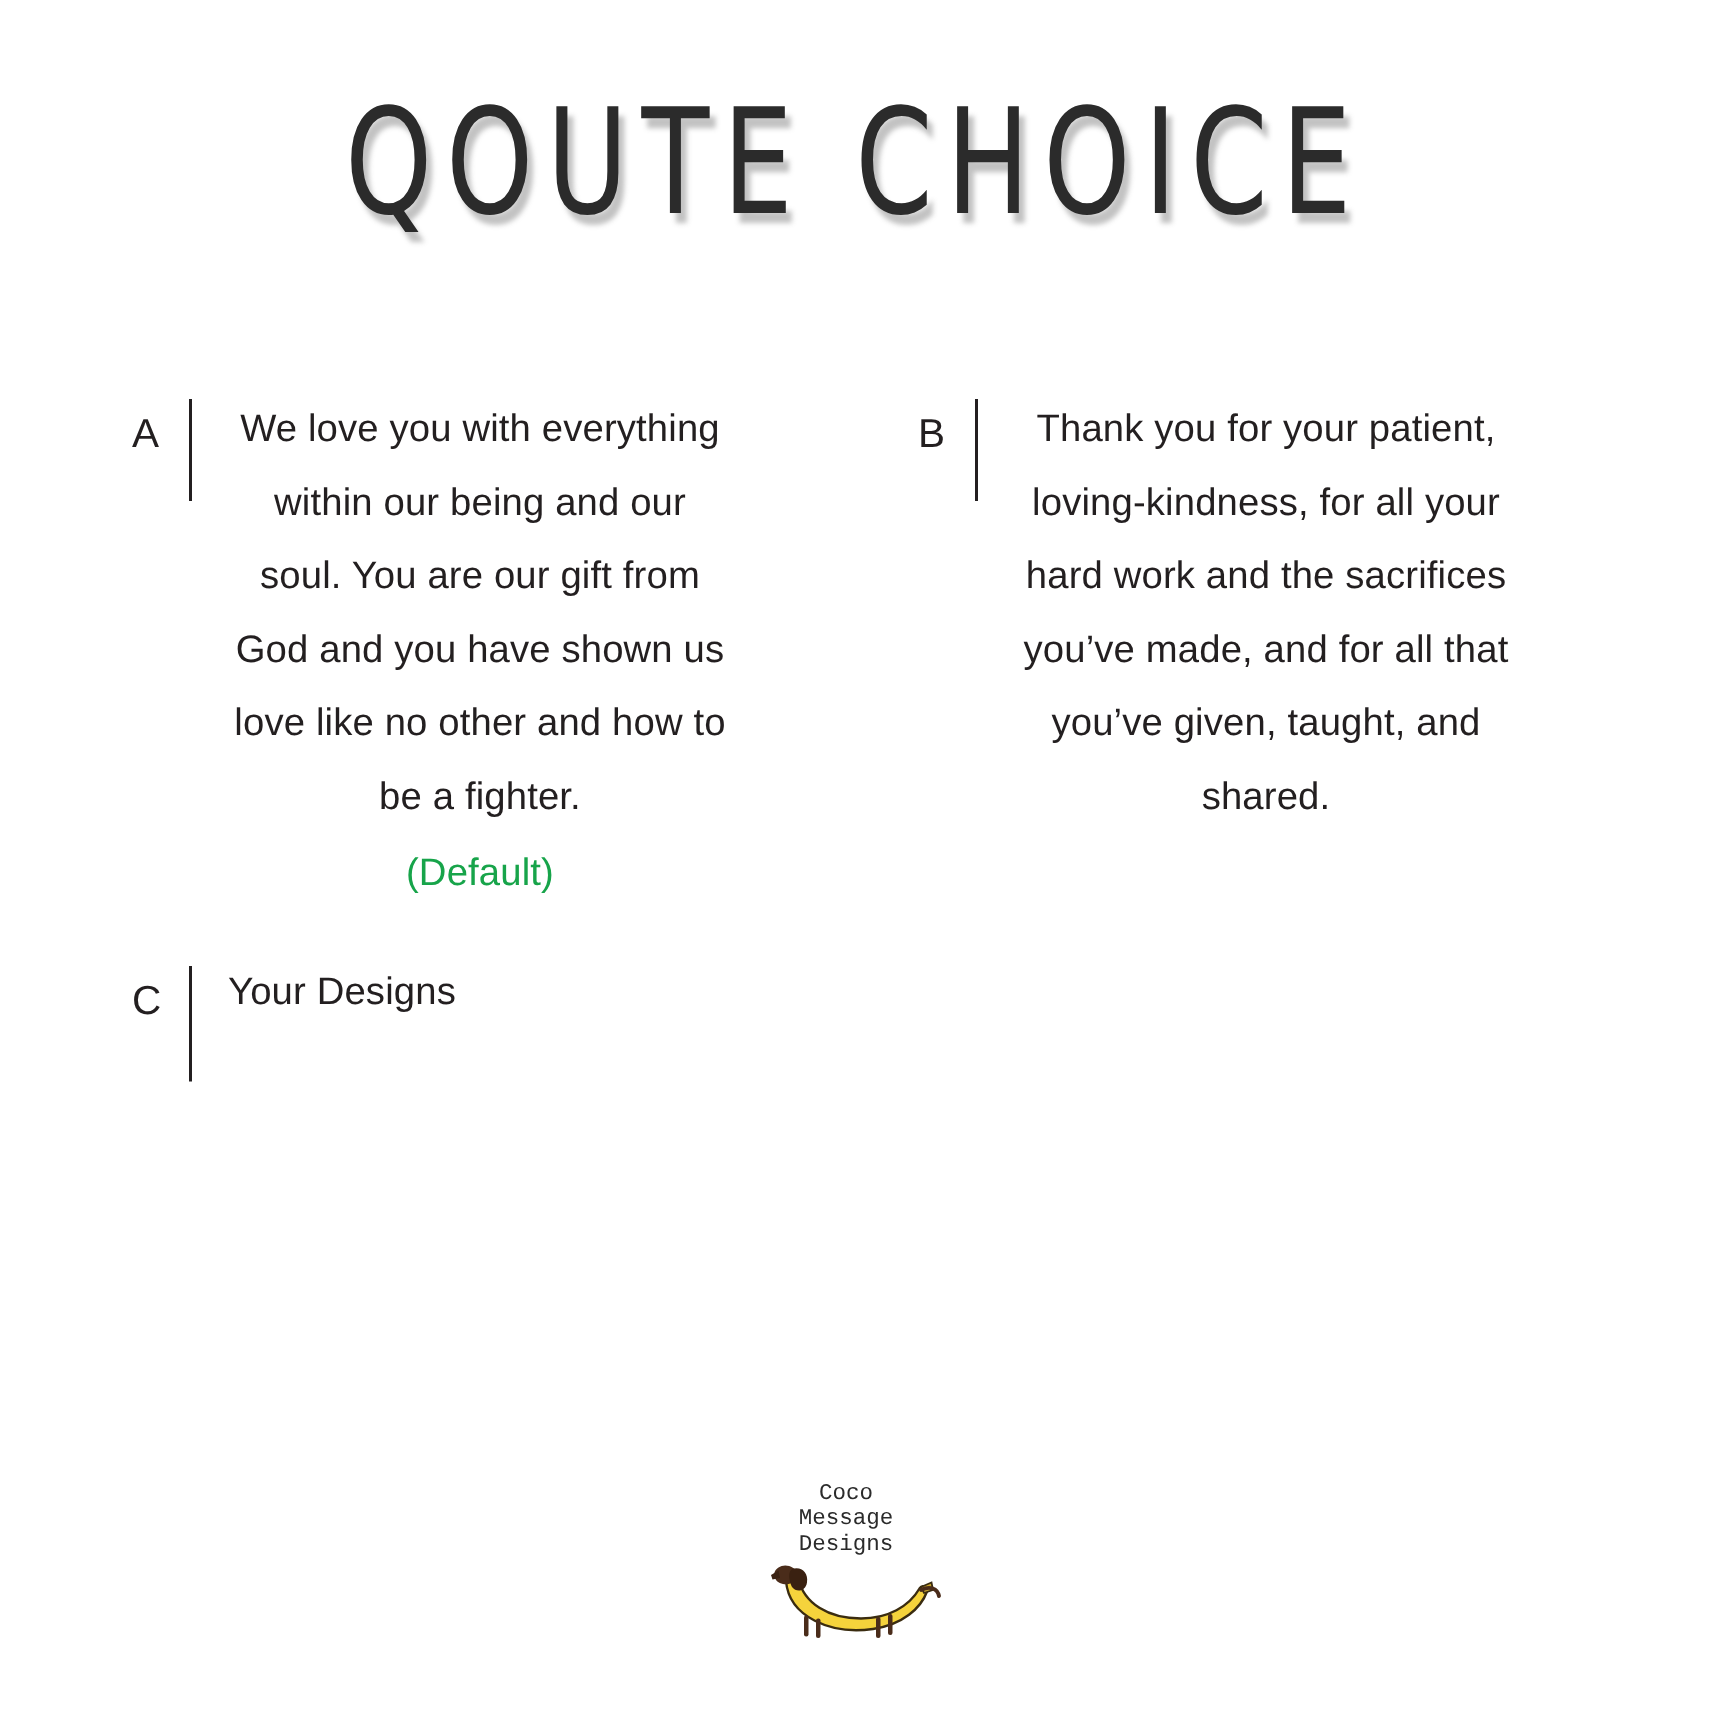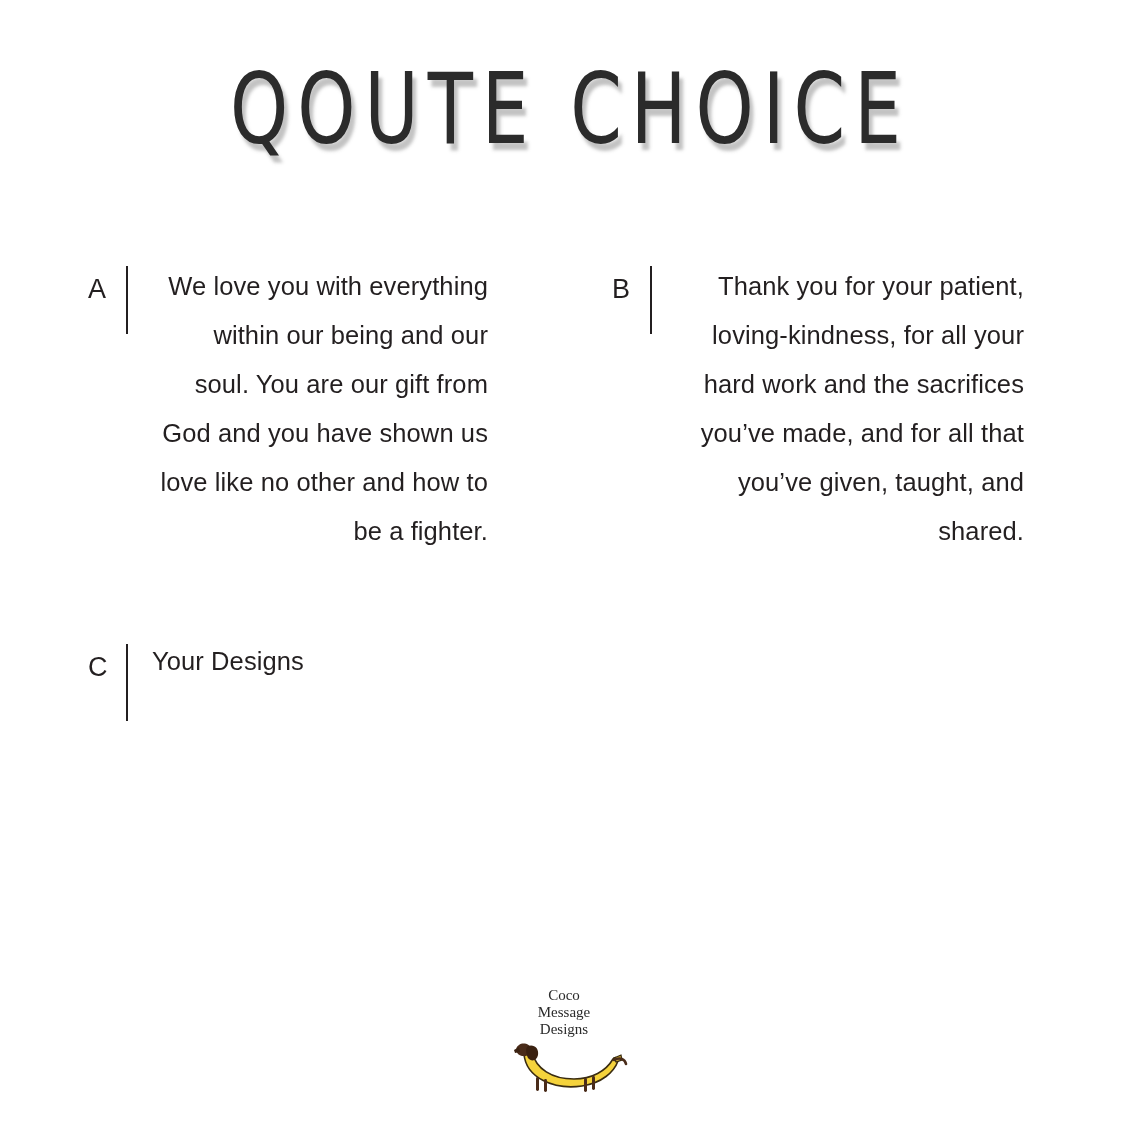--- a/index.html
+++ b/index.html
@@ -64,21 +64,21 @@
     margin: 4px 0 0 4px;
     flex: 0 0 auto;
   }
 
   .option-text {
     font-family: "Liberation Sans", sans-serif;
     font-weight: 400;
     font-size: 25.5px;
     line-height: 49px;
     color: #231f20;
-    text-align: right;
+    text-align: center;
     letter-spacing: 0.1px;
   }
 
   
   #option-a {
     left: 88px;
     top: 262px;
   }
   #option-a .option-rule { height: 68px; }
   #option-a .option-text {
@@ -95,21 +95,21 @@
   }
 
   
   #option-b {
     left: 612px;
     top: 262px;
   }
   #option-b .option-rule { height: 68px; }
   #option-b .option-text {
     width: 336px;
-    margin-left: 36px;
+    margin-left: 24px;
   }
 
   
   #option-c {
     left: 88px;
     top: 640px;
   }
   #option-c .option-rule { height: 77px; }
   #option-c .option-text {
     margin-left: 24px;
@@ -125,21 +125,21 @@
     bottom: 44px;
     width: 1140px;
     display: flex;
     flex-direction: column;
     align-items: center;
   }
 
   .brand-lines {
     position: relative;
     text-align: center;
-    font-family: Liberation Serif, serif;
+    font-family: Liberation Mono, monospace;
     font-size: 15px;
     line-height: 17px;
     color: #2b2b2b;
     left: -6px;
     z-index: 2;
   }
 
   .dog-wrap {
     position: relative;
     width: 120px;
@@ -152,20 +152,21 @@
 
 <div class="page">
 
   <div class="title">QOUTE CHOICE</div>
 
   <div class="option" id="option-a">
     <div class="option-letter">A</div>
     <div class="option-rule"></div>
     <div class="option-text">
       <span>We love you with everything within our being and our soul. You are our gift from God and you have shown us love like no other and how to be a fighter.</span>
+      <span class="default-tag">(Default)</span>
     </div>
   </div>
 
   <div class="option" id="option-b">
     <div class="option-letter">B</div>
     <div class="option-rule"></div>
     <div class="option-text">
       <span>Thank you for your patient, loving-kindness, for all your hard work and the sacrifices you’ve made, and for all that you’ve given, taught, and shared.</span>
     </div>
   </div>

